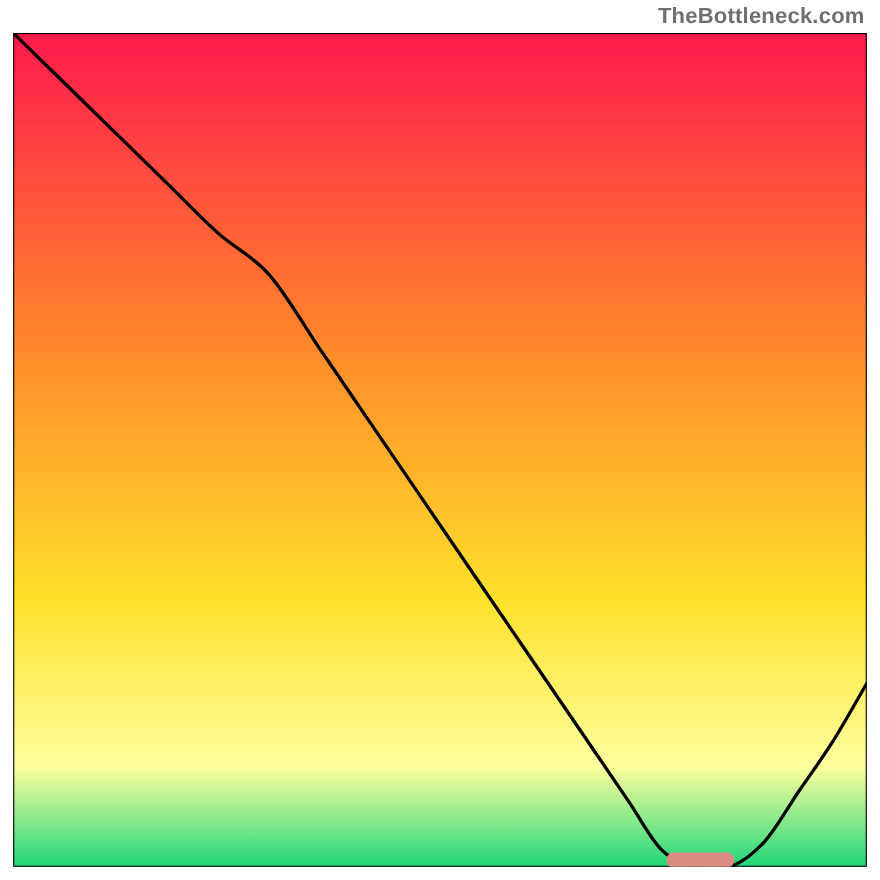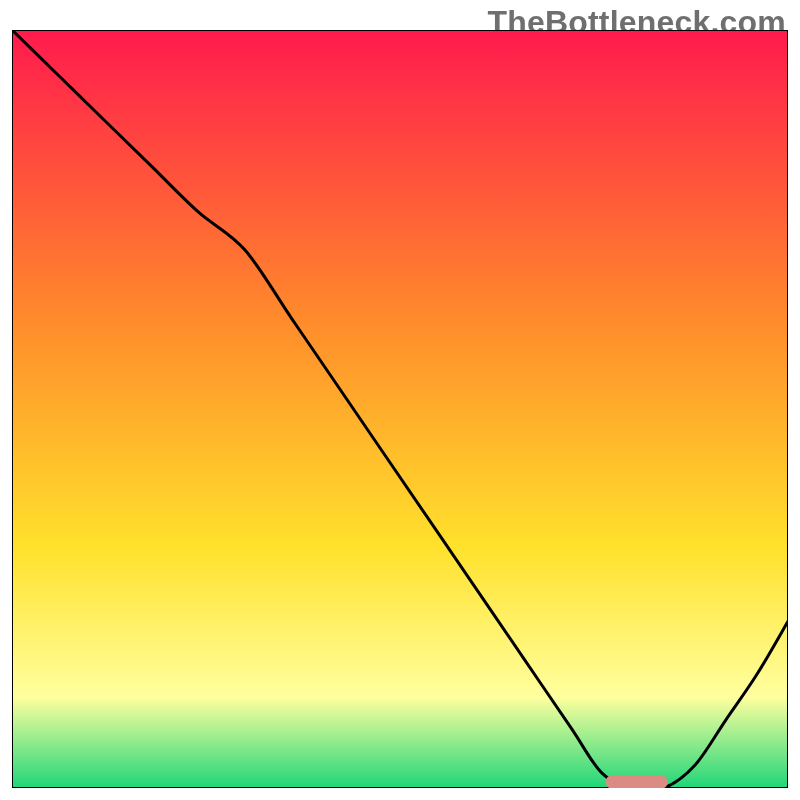--- a/index.html
+++ b/index.html
@@ -17,21 +17,21 @@
     width: 776px;
     height: 758px;
     box-sizing: border-box;
   }
   svg { display: block; }
   .watermark {
     position: absolute;
     top: 4px;
     right: 14px;
     font-family: Arial, Helvetica, sans-serif;
-    font-size: 32px;
+    font-size: 20px;
     font-weight: 600;
     color: #6f6f6f;
     letter-spacing: 0.2px;
   }
 </style>
 </head>
 <body>
 
 <div class="watermark">TheBottleneck.com</div>
 

